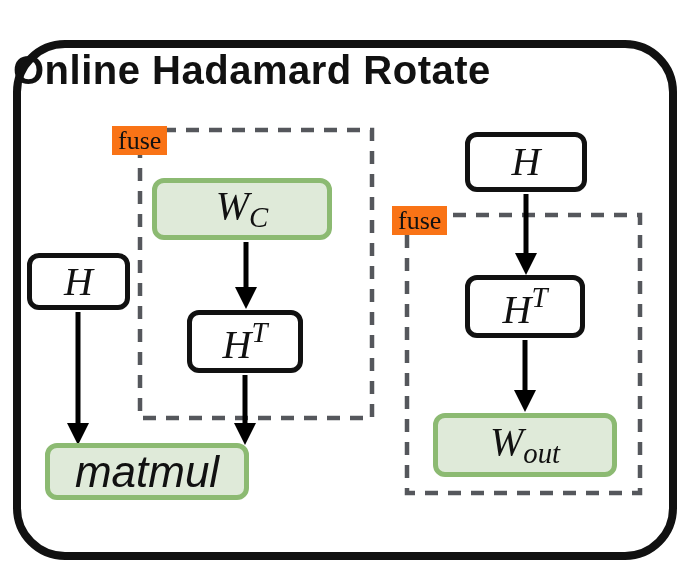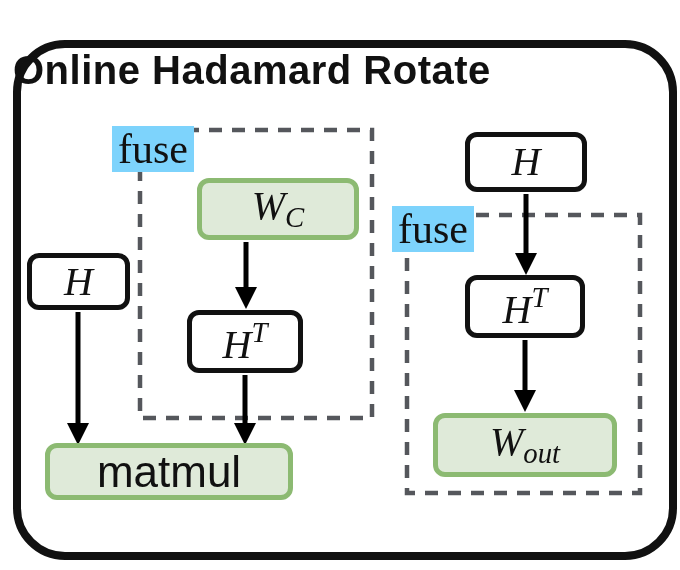--- a/index.html
+++ b/index.html
@@ -35,31 +35,31 @@
   .node.green{background:var(--green-fill);border-color:var(--green-border);}
   .math{
     font-family:"Liberation Serif",serif;font-style:italic;font-size:40px;color:#111;
     line-height:1;
   }
   .math sub{font-size:0.72em;vertical-align:-0.28em;line-height:1;}
   .math sup{font-size:0.72em;vertical-align:0.55em;line-height:1;}
   .matmul-text{font-size:44px;color:#111;line-height:1;}
 
   .fuse-label{
-    position:absolute;background:#7dd3fc;padding:1px 6px;
-    font-family:"Liberation Serif",serif;font-size:42px;color:#111;line-height:1.05;text-align:center;
+    position:absolute;background:#f97316;padding:1px 6px;
+    font-family:"Liberation Serif",serif;font-size:26px;color:#111;line-height:1.05;text-align:center;
   }
   .fuse-left{left:112px;top:126px;}
   .fuse-right{left:392px;top:206px;}
 
   
   .node-h-left  {left:27px; top:253px;width:103px;height:57px;}
-  .node-wc      {left:152px;top:178px;width:162px;height:62px;margin-left:45px;}
+  .node-wc      {left:152px;top:178px;width:180px;height:62px;}
   .node-ht-left {left:187px;top:310px;width:116px;height:63px;}
-  .node-matmul  {left:45px; top:443px;width:248px;height:57px;}
+  .node-matmul  {left:45px; top:443px;width:204px;height:57px;font-style:italic;}
   .node-h-right {left:465px;top:132px;width:122px;height:60px;}
   .node-ht-right{left:465px;top:275px;width:120px;height:63px;}
   .node-wout    {left:433px;top:413px;width:184px;height:64px;}
 </style>
 </head>
 <body>
 
 <div class="outer-frame"></div>
 
 <div class="diagram-title">Online Hadamard Rotate</div>

